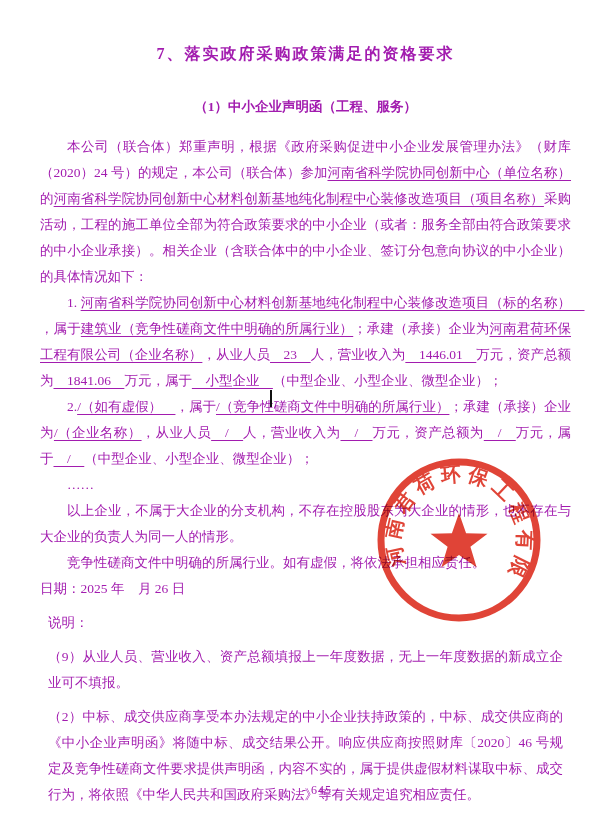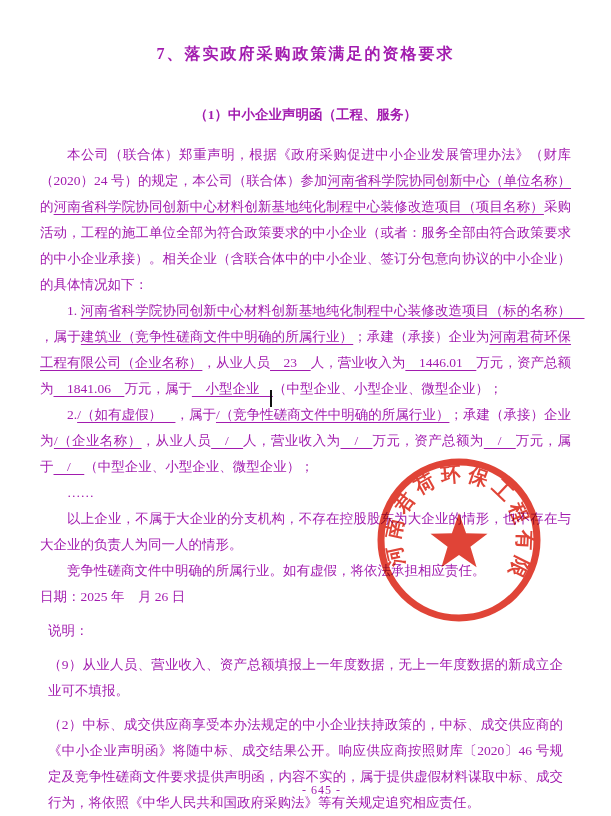--- a/index.html
+++ b/index.html
@@ -16,21 +16,21 @@
   }
   .title{
     padding-top:42px;
     text-align:center;
     font-size:16px;
     font-weight:bold;
     letter-spacing:2px;
     line-height:24px;
   }
   .subtitle{
-    margin-top:40px;
+    margin-top:32px;
     text-align:center;
     font-size:13.5px;
     font-weight:bold;
     line-height:18px;
   }
   .body-text{
     margin-top:18px;
     font-size:13.5px;
     line-height:26px;
     text-align:justify;

